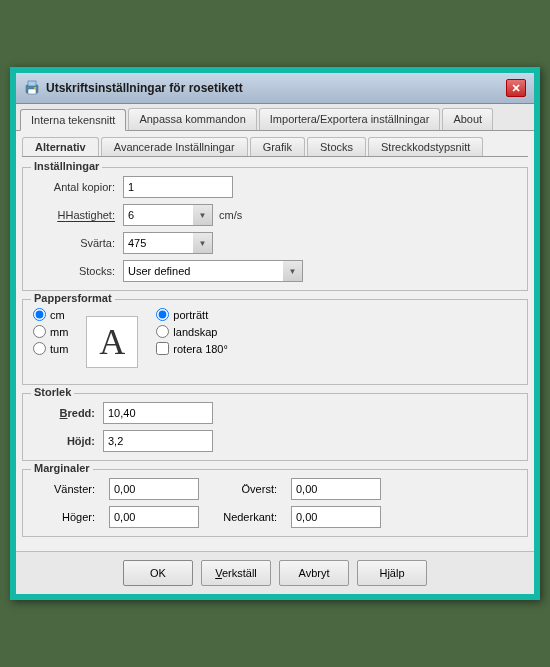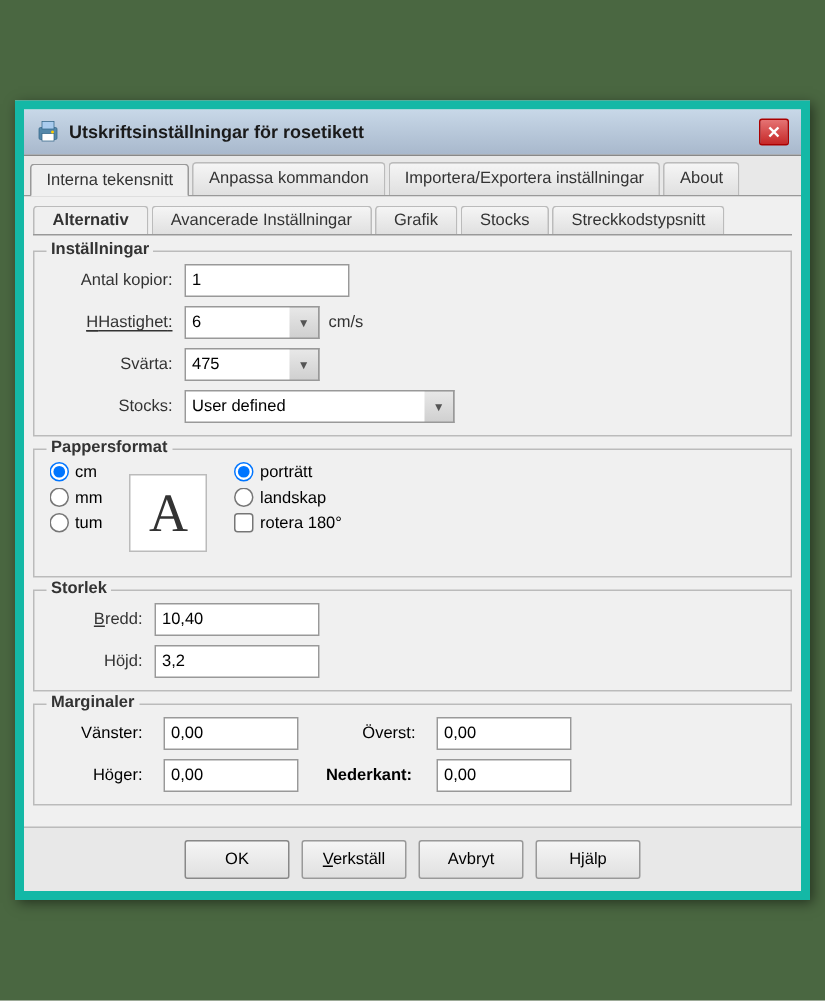--- a/index.html
+++ b/index.html
@@ -229,20 +229,21 @@
       display: flex;
       align-items: center;
       justify-content: center;
       background: white;
       font-size: 36px;
       font-family: serif;
       color: #333;
     }
     .size-section .form-label {
       width: 70px;
+      font-weight: bold;
     }
     .margin-input {
       width: 90px;
       height: 22px;
       border: 1px solid #999;
       background: white;
       padding: 2px 4px;
       font-size: 11px;
     }
     .bottom-bar {
@@ -400,21 +401,21 @@
       <div style="display: grid; grid-template-columns: 70px 100px 70px 100px; gap: 6px; align-items: center; margin-bottom: 6px;">
         <span style="text-align:right; padding-right:8px; font-size:11px;">Vänster:</span>
         <input class="margin-input" type="text" value="0,00" style="">
         <span style="text-align:right; padding-right:8px; font-size:11px;">Överst:</span>
         <input class="margin-input" type="text" value="0,00" style="">
       </div>
 
       <div style="display: grid; grid-template-columns: 70px 100px 70px 100px; gap: 6px; align-items: center;">
         <span style="text-align:right; padding-right:8px; font-size:11px;">Höger:</span>
         <input class="margin-input" type="text" value="0,00" style="">
-        <span style="text-align:center; padding-right:8px; font-size:11px;font-weight:bold;">Nederkant:</span>
+        <span style="text-align:right; padding-right:8px; font-size:11px;">Nederkant:</span>
         <input class="margin-input" type="text" value="0,00" style="">
       </div>
     </div>
   </div>
 
   <div class="bottom-bar">
     <button class="btn primary">OK</button>
     <button class="btn">
       <span style="text-decoration:underline;">V</span><span>erkställ</span>
     </button>

